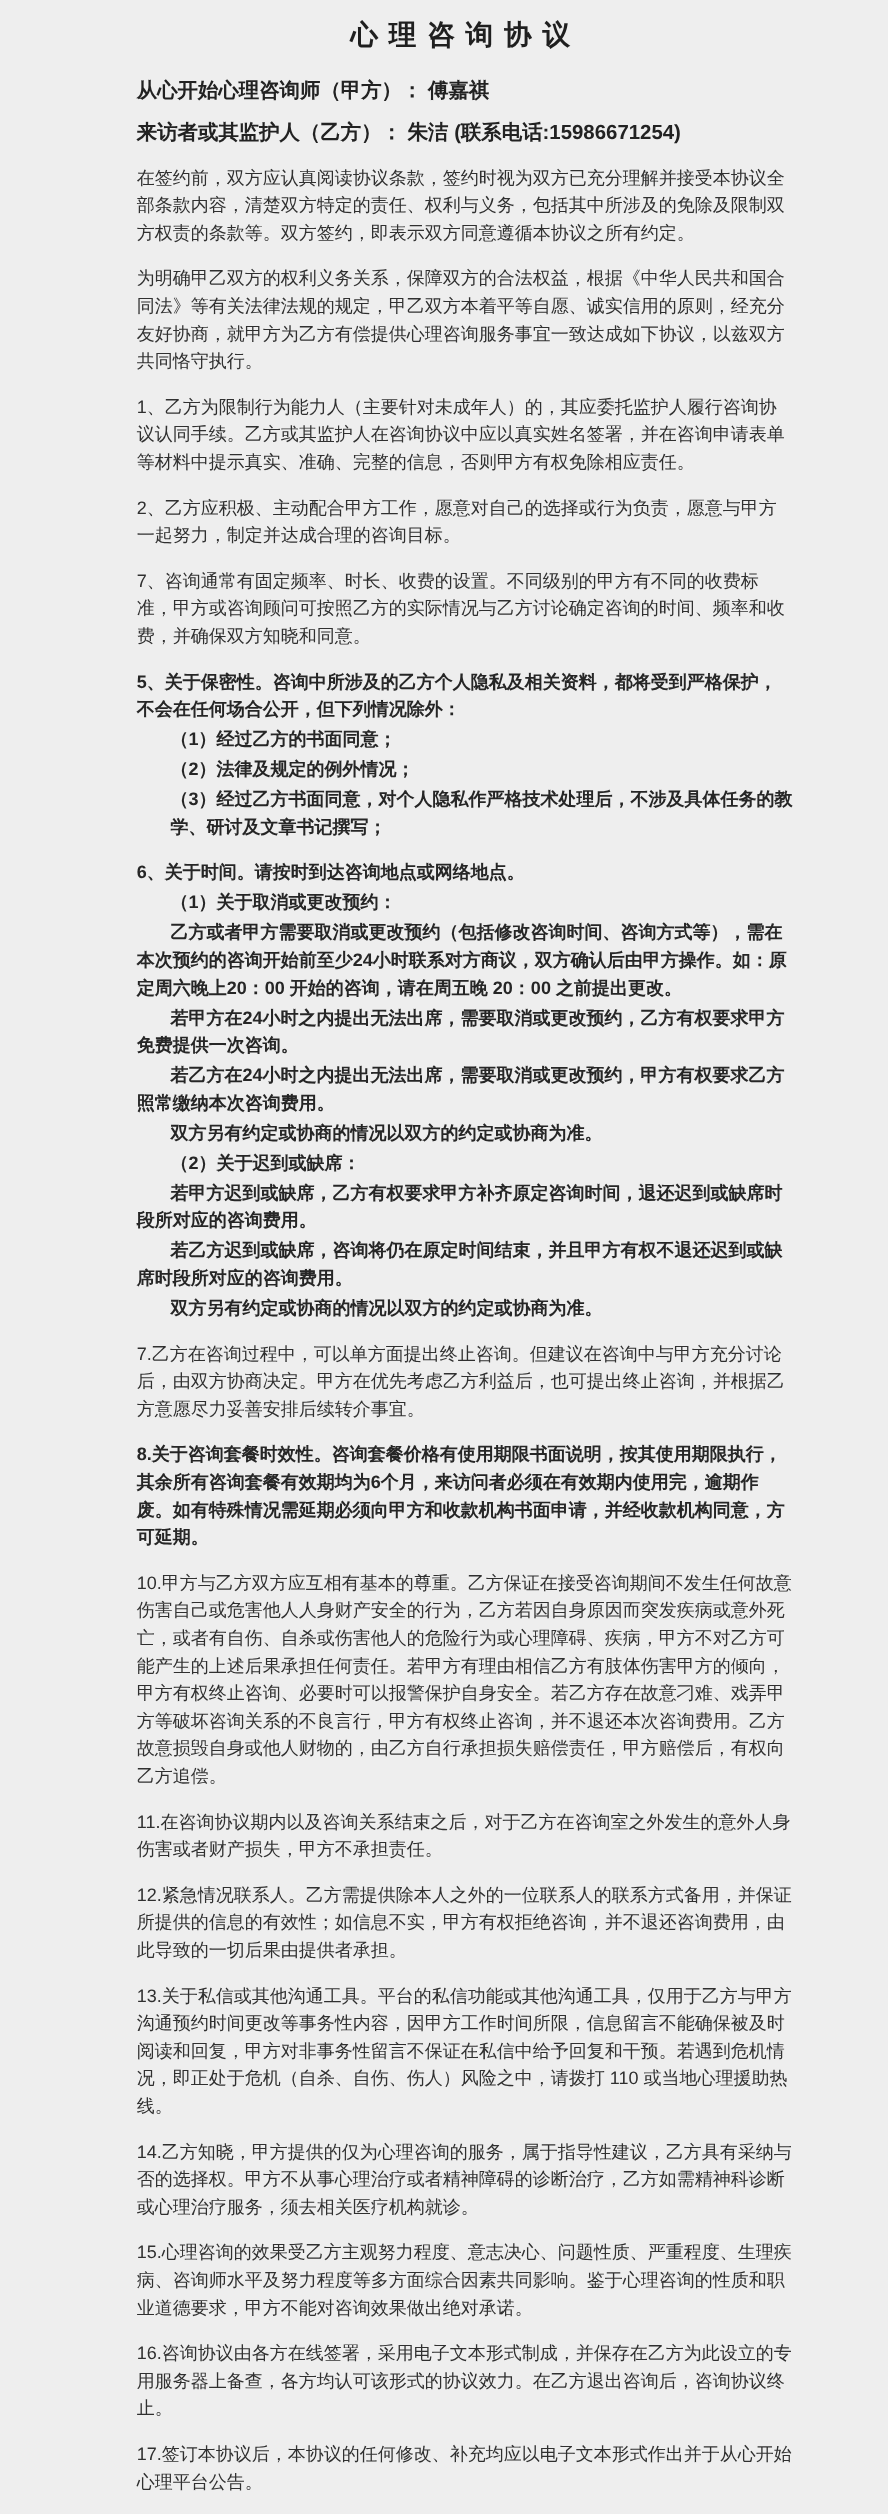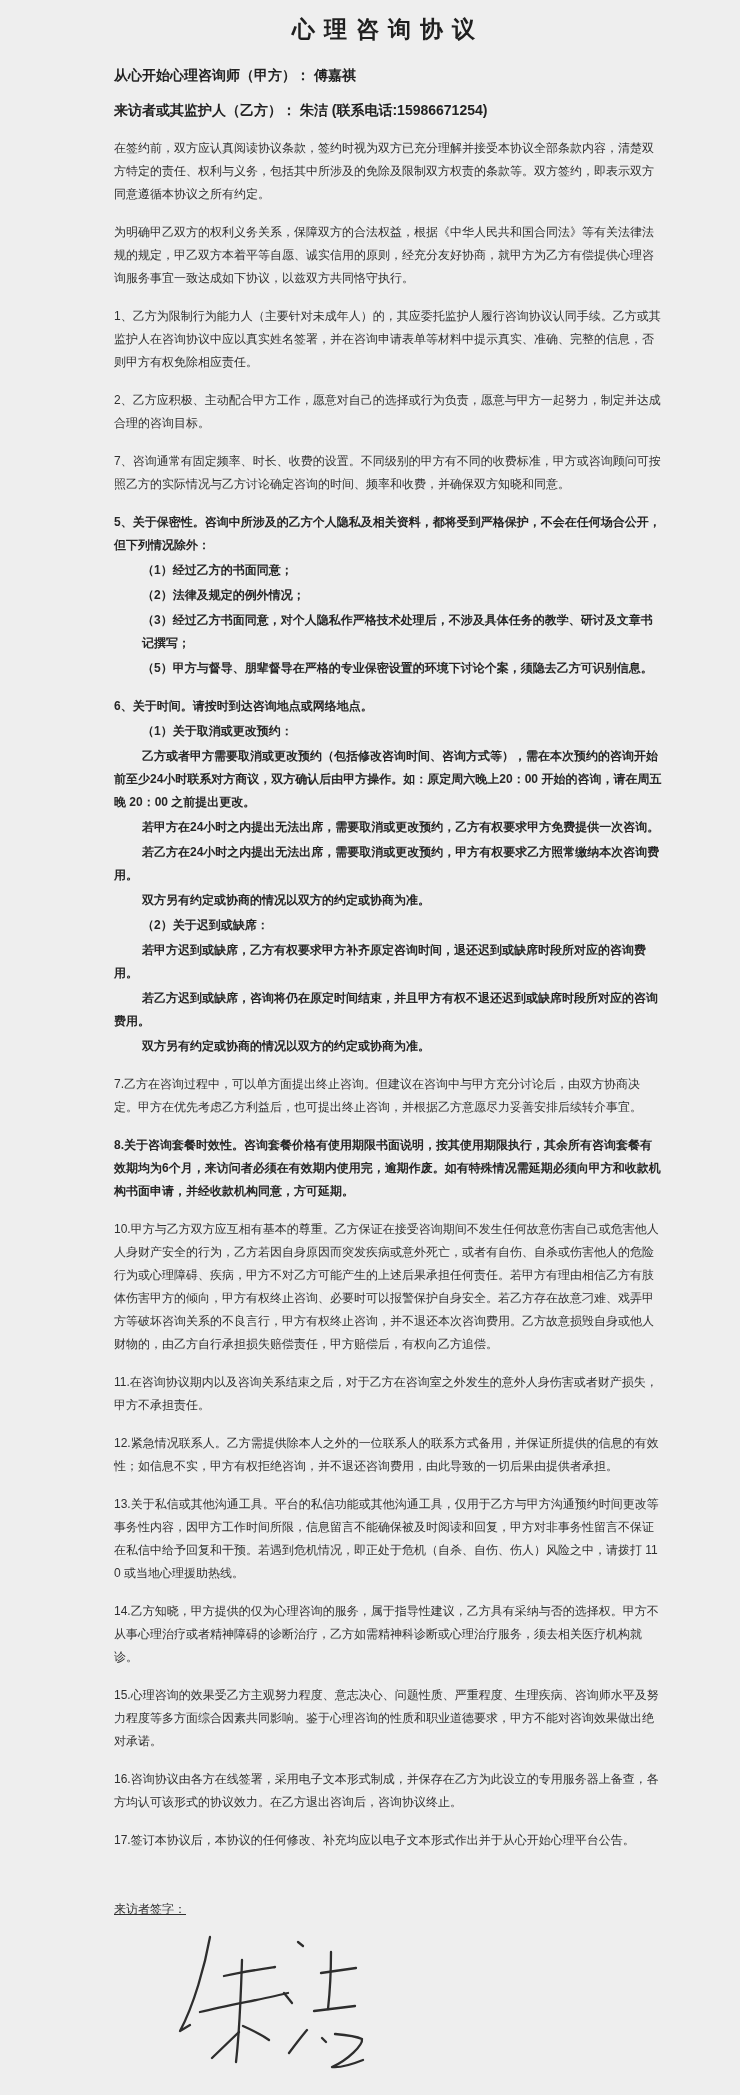--- a/index.html
+++ b/index.html
@@ -13,28 +13,28 @@
   .doc { padding: 10px 78px 28px 114px; }
   h1.title {
     font-size: 23px;
     font-weight: bold;
     color: #1f1f1f;
     text-align: center;
     letter-spacing: 9px;
     margin: 4px 0 22px 0;
   }
   .party {
-    font-size: 14px;
+    font-size: 17px;
     font-weight: bold;
     color: #222222;
     line-height: 17px;
     margin: 0 0 18px 0;
   }
   p.para {
-    font-size: 12px;
+    font-size: 15px;
     line-height: 23px;
     margin: 15px 0 0 0;
     text-align: left;
     word-break: break-all;
   }
   p.para.bold { font-weight: bold; color: #262626; }
   p.para.tight { margin-top: 2px; }
   p.para.item { padding-left: 28px; }
   p.para.first { text-indent: 28px; }
   .sig-label { margin-top: 46px !important; text-decoration: underline; }
@@ -65,21 +65,20 @@
   <div id="paragraphs">
       <p class="para">在签约前，双方应认真阅读协议条款，签约时视为双方已充分理解并接受本协议全部条款内容，清楚双方特定的责任、权利与义务，包括其中所涉及的免除及限制双方权责的条款等。双方签约，即表示双方同意遵循本协议之所有约定。</p>
       <p class="para">为明确甲乙双方的权利义务关系，保障双方的合法权益，根据《中华人民共和国合同法》等有关法律法规的规定，甲乙双方本着平等自愿、诚实信用的原则，经充分友好协商，就甲方为乙方有偿提供心理咨询服务事宜一致达成如下协议，以兹双方共同恪守执行。</p>
       <p class="para">1、乙方为限制行为能力人（主要针对未成年人）的，其应委托监护人履行咨询协议认同手续。乙方或其监护人在咨询协议中应以真实姓名签署，并在咨询申请表单等材料中提示真实、准确、完整的信息，否则甲方有权免除相应责任。</p>
       <p class="para">2、乙方应积极、主动配合甲方工作，愿意对自己的选择或行为负责，愿意与甲方一起努力，制定并达成合理的咨询目标。</p>
       <p class="para">7、咨询通常有固定频率、时长、收费的设置。不同级别的甲方有不同的收费标准，甲方或咨询顾问可按照乙方的实际情况与乙方讨论确定咨询的时间、频率和收费，并确保双方知晓和同意。</p>
       <p class="para bold">5、关于保密性。咨询中所涉及的乙方个人隐私及相关资料，都将受到严格保护，不会在任何场合公开，但下列情况除外：</p>
       <p class="para bold tight item">（1）经过乙方的书面同意；</p>
       <p class="para bold tight item">（2）法律及规定的例外情况；</p>
       <p class="para bold tight item">（3）经过乙方书面同意，对个人隐私作严格技术处理后，不涉及具体任务的教学、研讨及文章书记撰写；</p>
-      <p class="para bold tight item">（5）甲方与督导、朋辈督导在严格的专业保密设置的环境下讨论个案，须隐去乙方可识别信息。</p>
       <p class="para bold">6、关于时间。请按时到达咨询地点或网络地点。</p>
       <p class="para bold tight item">（1）关于取消或更改预约：</p>
       <p class="para bold tight first">乙方或者甲方需要取消或更改预约（包括修改咨询时间、咨询方式等），需在本次预约的咨询开始前至少24小时联系对方商议，双方确认后由甲方操作。如：原定周六晚上20：00 开始的咨询，请在周五晚 20：00 之前提出更改。</p>
       <p class="para bold tight first">若甲方在24小时之内提出无法出席，需要取消或更改预约，乙方有权要求甲方免费提供一次咨询。</p>
       <p class="para bold tight first">若乙方在24小时之内提出无法出席，需要取消或更改预约，甲方有权要求乙方照常缴纳本次咨询费用。</p>
       <p class="para bold tight first">双方另有约定或协商的情况以双方的约定或协商为准。</p>
       <p class="para bold tight item">（2）关于迟到或缺席：</p>
       <p class="para bold tight first">若甲方迟到或缺席，乙方有权要求甲方补齐原定咨询时间，退还迟到或缺席时段所对应的咨询费用。</p>
       <p class="para bold tight first">若乙方迟到或缺席，咨询将仍在原定时间结束，并且甲方有权不退还迟到或缺席时段所对应的咨询费用。</p>
       <p class="para bold tight first">双方另有约定或协商的情况以双方的约定或协商为准。</p>

